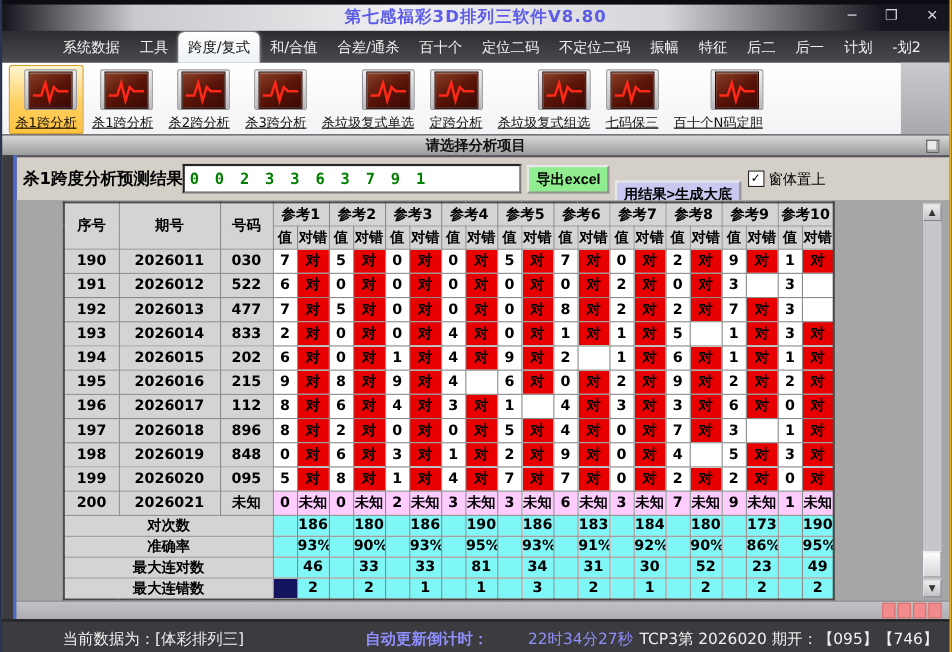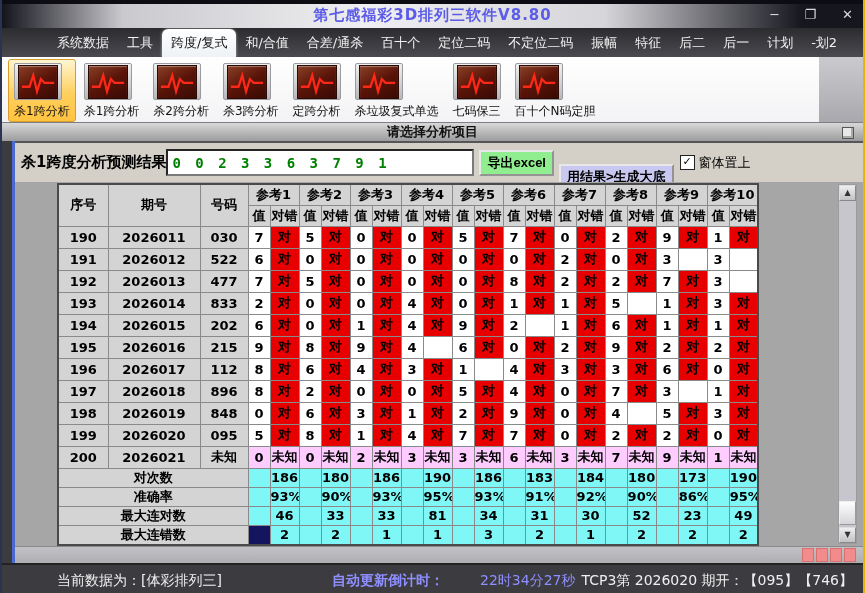--- a/index.html
+++ b/index.html
@@ -20,22 +20,22 @@
   
   .menubar{height:29px;flex:none;display:flex;align-items:stretch;padding-left:46px;
     background:linear-gradient(#2c2c30,#4a4a50);}
   .mi{color:#f2f2f2;font-size:13px;display:flex;align-items:center;padding:0 9px;white-space:nowrap;}
   .mi.sel{background:linear-gradient(#ffffff,#eef2f6);color:#111;border-radius:6px 6px 0 0;
     margin-top:1px;box-shadow:0 0 3px rgba(255,255,255,.6);}
 
   
   .toolbar{height:65px;flex:none;display:flex;align-items:stretch;gap:2px;padding:2px 0 0 6px;
     background:linear-gradient(#ffffff,#f3f3f5);position:relative;box-sizing:border-box;}
-  .tb{display:flex;flex-direction:column;align-items:flex-start;justify-content:flex-start;
-    padding:3px 5px 1px;border:1px solid transparent;border-radius:3px;}
+  .tb{display:flex;flex-direction:column;align-items:flex-end;justify-content:flex-start;
+    padding:3px 5px 1px;border:1px solid transparent;border-radius:3px;text-decoration:underline;}
   .tb.sel{background:linear-gradient(#fff6d2,#ffd express 0,#ffc84e);}
   .tb.sel{background:linear-gradient(#fff6d2 0%,#ffd härte 0,#ffc84e 100%);}
   .tb .plate{width:46px;height:40px;background:linear-gradient(#f0f0f0,#b8b8bc);
     border:1px solid #9a9aa0;border-radius:2px;display:flex;align-items:center;justify-content:center;}
   .tb .pulse{width:38px;height:32px;background:linear-gradient(150deg,#8a4026 0%,#5a1408 50%,#380a04 100%);
     border:1px solid #2a0a04;box-shadow:inset 0 1px 1px rgba(255,255,255,.35);display:block;}
   .tb .lbl{font-size:12px;color:#111;margin-top:3px;white-space:nowrap;}
   .toolbar-right{position:absolute;right:0;top:0;bottom:0;width:44px;
     background:linear-gradient(#cacace,#a8a8ae);}
 
@@ -175,29 +175,37 @@
           </svg>
         </span>
         <span class="lbl">杀3跨分析</span>
       </div>
       <div class="tb">
         <span class="plate">
           <svg class="pulse" viewBox="0 0 40 30" xmlns="http://www.w3.org/2000/svg">
             <polyline points="3,20 11,20 15,8 19,25 23,12 27,16 37,16" fill="none" stroke="#ff2818" stroke-width="2.4"></polyline>
           </svg>
         </span>
+        <span class="lbl">杀垃圾复式单选</span>
+      </div>
+      <div class="tb">
+        <span class="plate">
+          <svg class="pulse" viewBox="0 0 40 30" xmlns="http://www.w3.org/2000/svg">
+            <polyline points="3,20 11,20 15,8 19,25 23,12 27,16 37,16" fill="none" stroke="#ff2818" stroke-width="2.4"></polyline>
+          </svg>
+        </span>
         <span class="lbl">定跨分析</span>
       </div>
       <div class="tb">
         <span class="plate">
           <svg class="pulse" viewBox="0 0 40 30" xmlns="http://www.w3.org/2000/svg">
             <polyline points="3,20 11,20 15,8 19,25 23,12 27,16 37,16" fill="none" stroke="#ff2818" stroke-width="2.4"></polyline>
           </svg>
         </span>
-        <span class="lbl">杀垃圾复式单选</span>
+        <span class="lbl">杀垃圾复式组选</span>
       </div>
       <div class="tb">
         <span class="plate">
           <svg class="pulse" viewBox="0 0 40 30" xmlns="http://www.w3.org/2000/svg">
             <polyline points="3,20 11,20 15,8 19,25 23,12 27,16 37,16" fill="none" stroke="#ff2818" stroke-width="2.4"></polyline>
           </svg>
         </span>
         <span class="lbl">七码保三</span>
       </div>
       <div class="tb">

